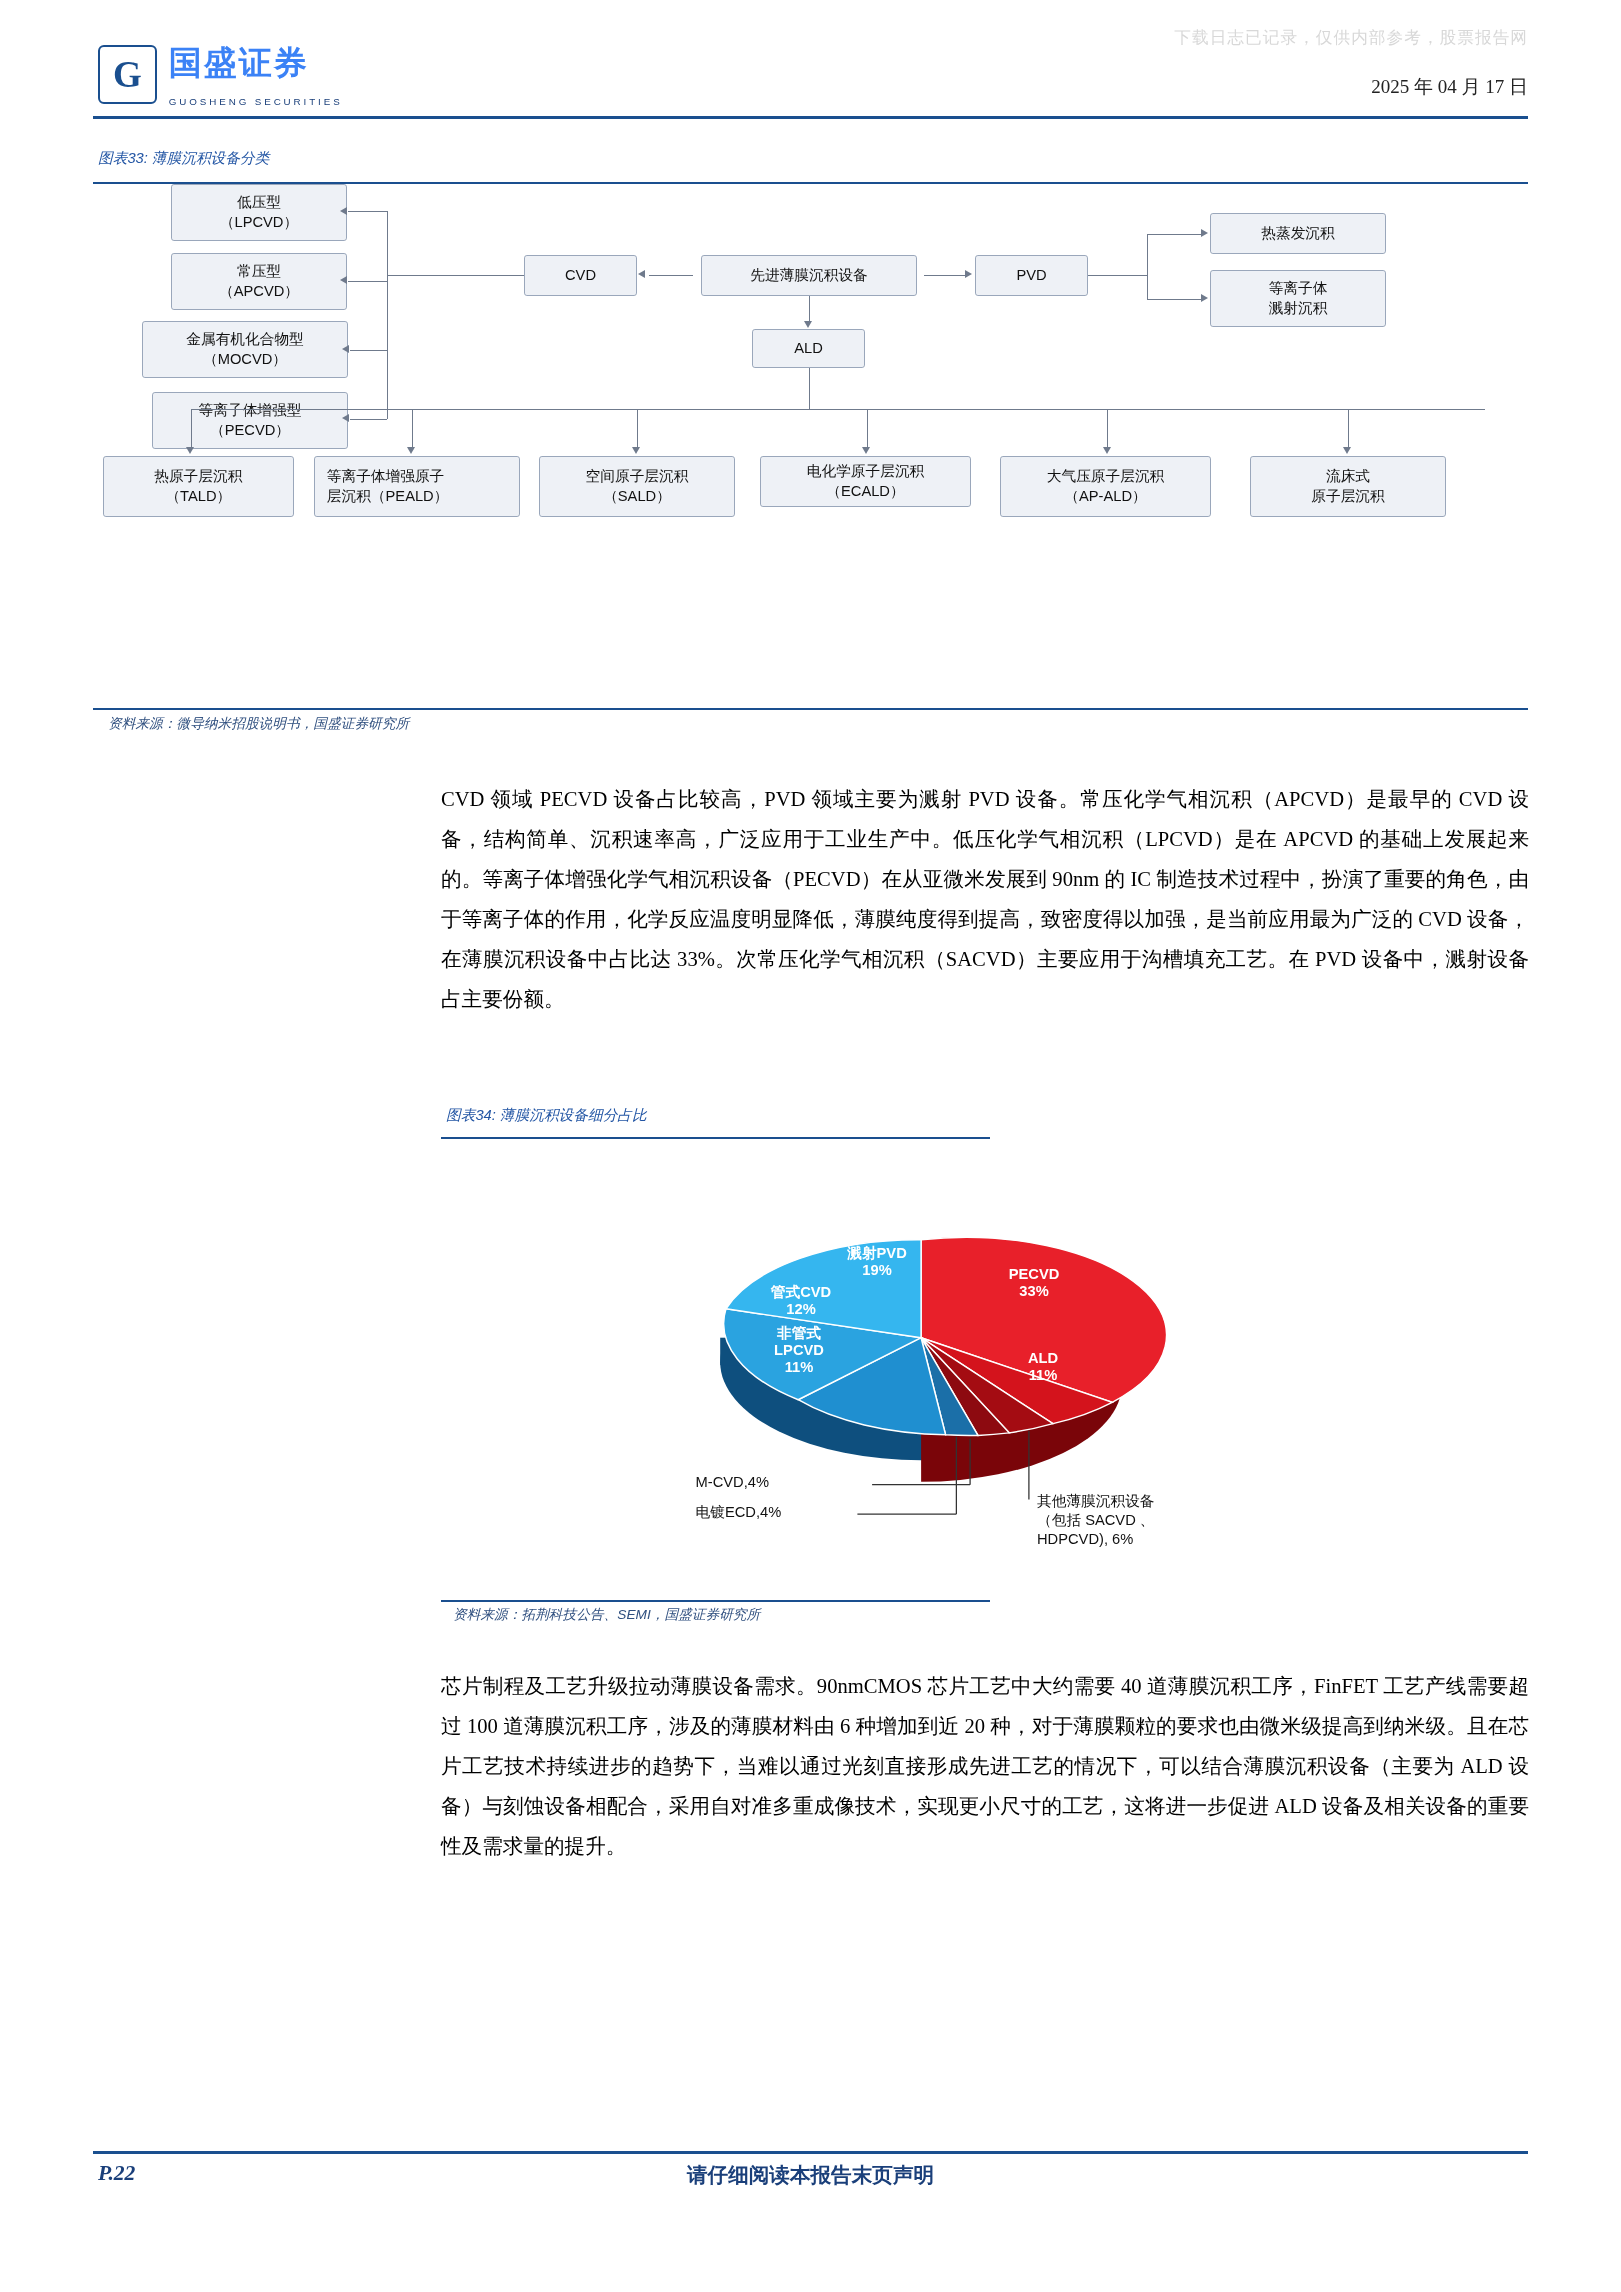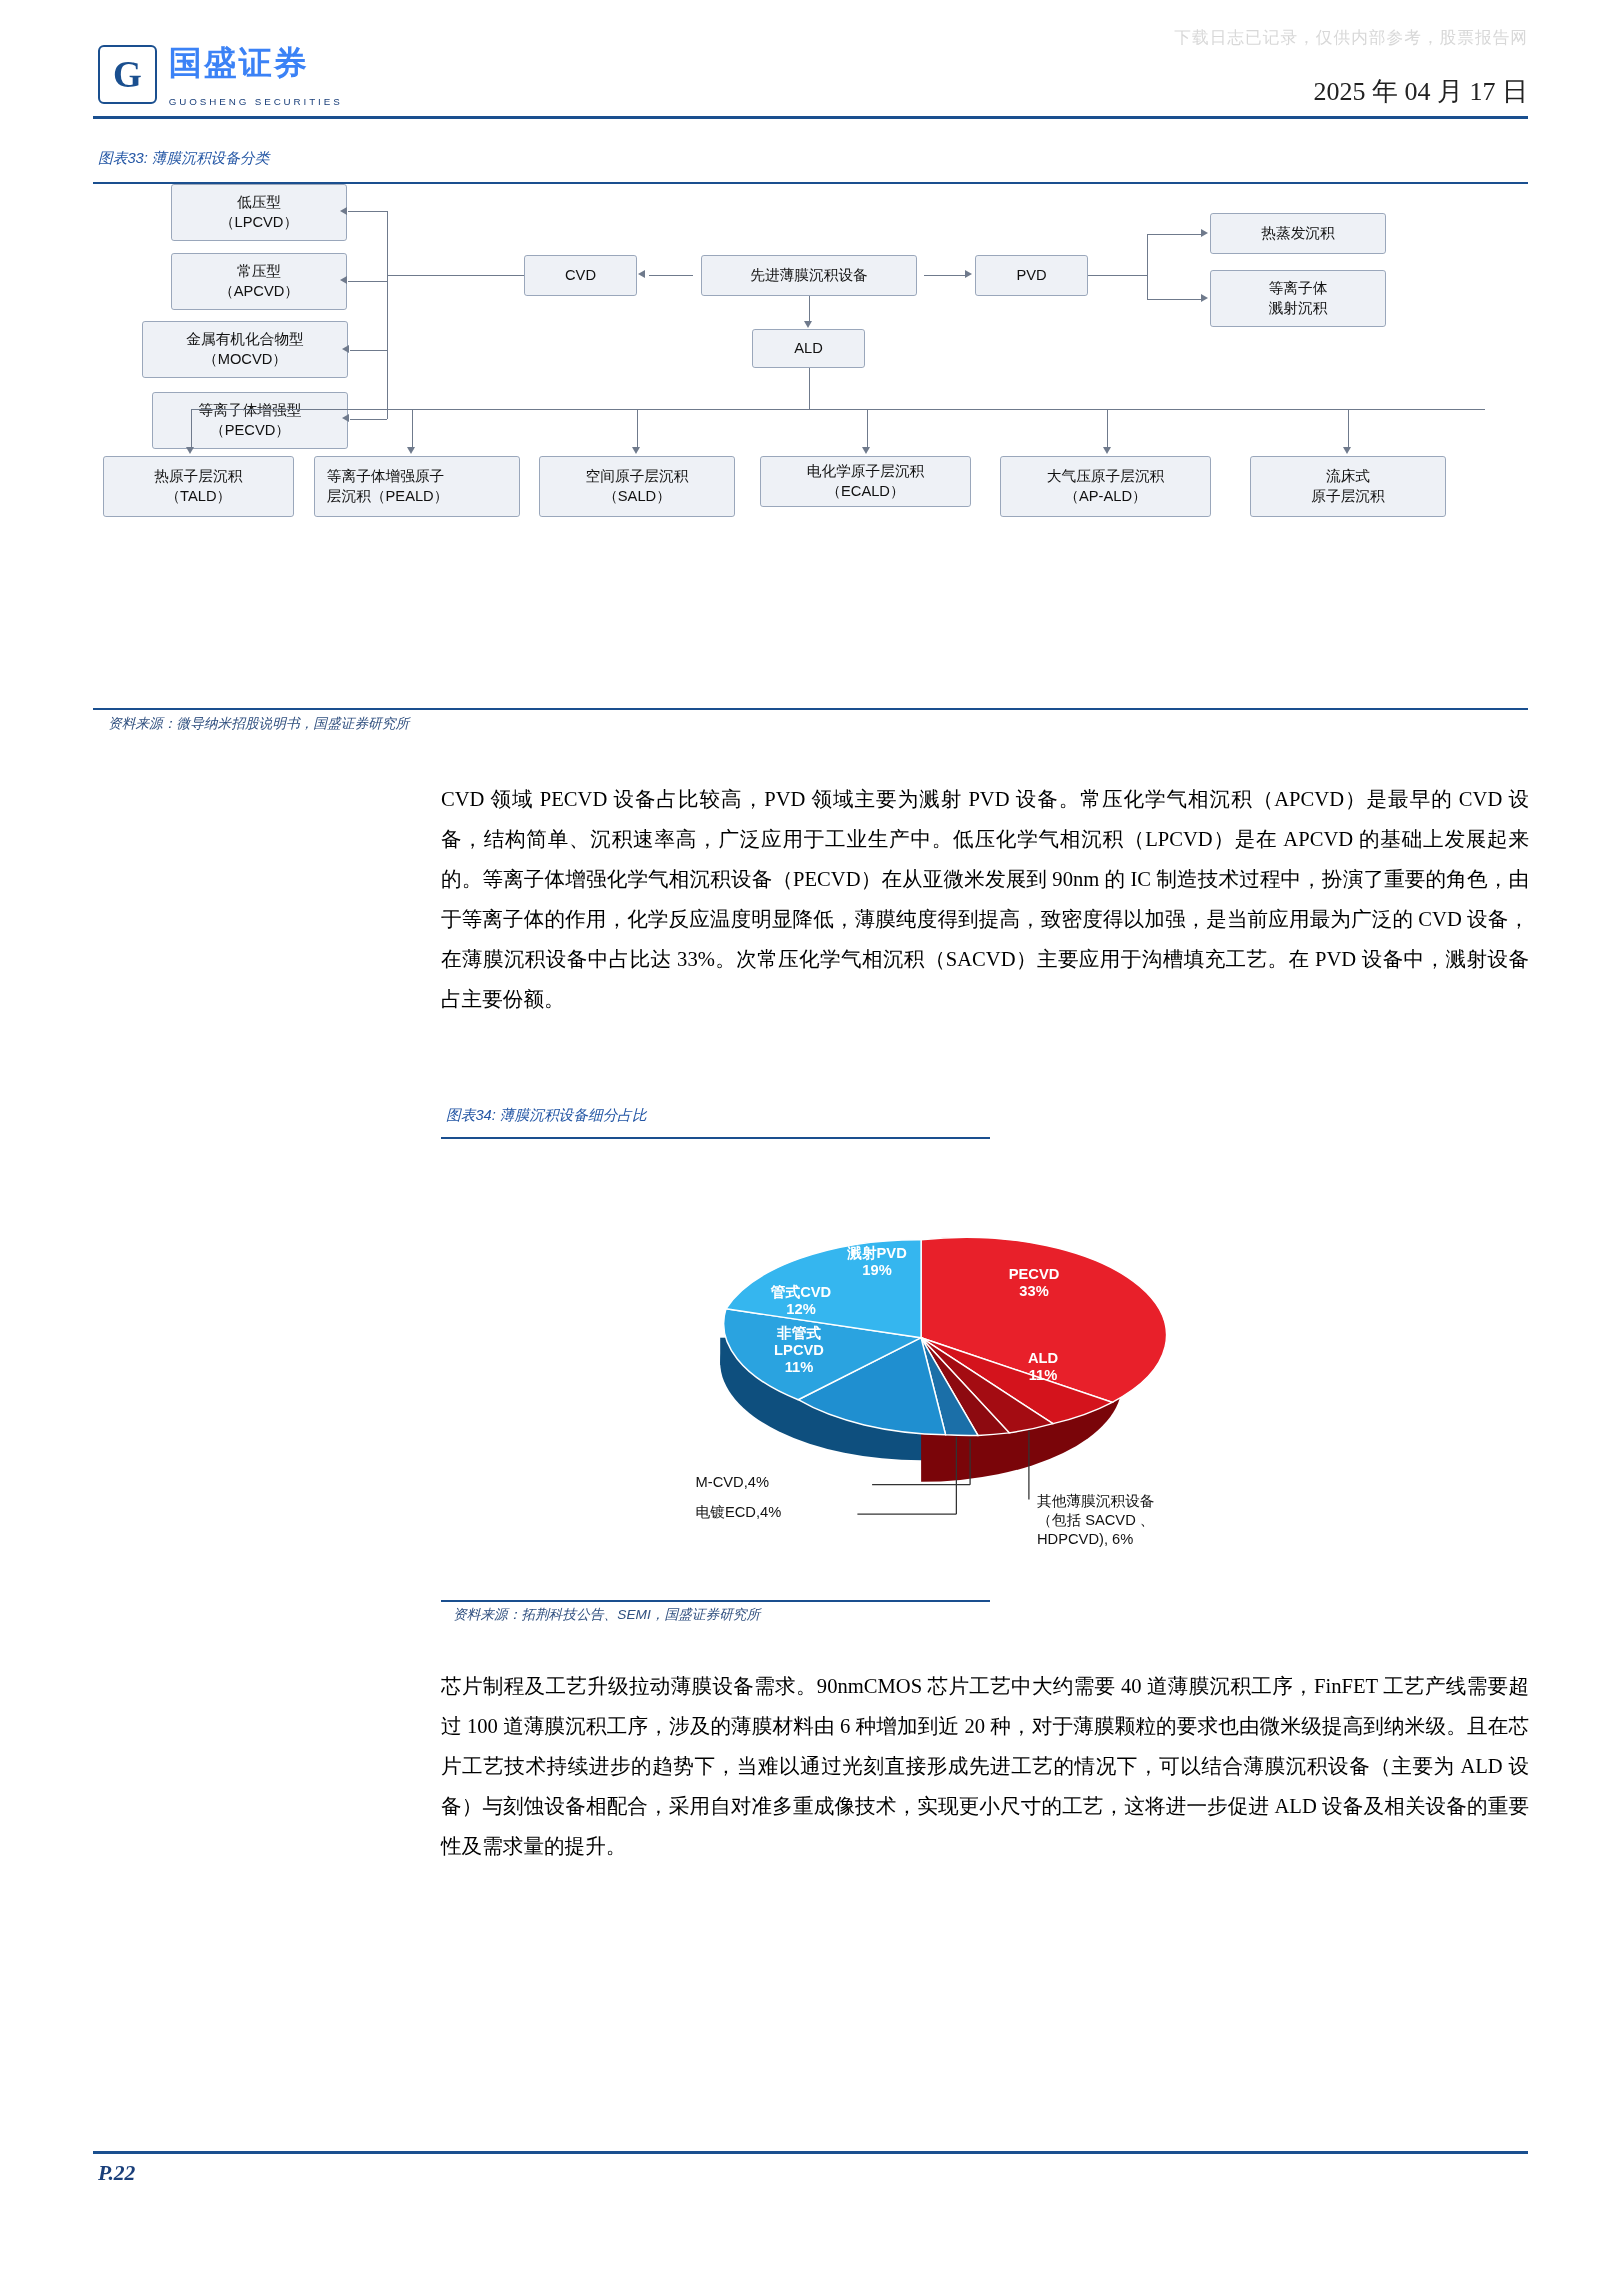--- a/index.html
+++ b/index.html
@@ -14,21 +14,21 @@
   .page{position:relative;width:1621px;height:2293px;}
 
   
   .header{position:absolute;left:0;top:0;width:1621px;height:132px;}
   .logo-wrap{position:absolute;left:98px;top:41px;display:flex;align-items:center;gap:11.8px;}
   .logo-mark{width:55px;height:55px;border:2.9px solid #1a4f8f;border-radius:5.9px;display:flex;align-items:center;justify-content:center;}
   .logo-mark span{font-family:"Liberation Serif",serif;font-size:37px;color:#1a4f8f;font-weight:bold;}
   .logo-text .cn{font-size:33px;font-weight:bold;color:#3b82f6;letter-spacing:2px;font-family:"Liberation Sans",sans-serif;}
   .logo-text .en{font-size:9.8px;color:#1a3f7a;letter-spacing:2.9px;font-family:"Liberation Sans",sans-serif;margin-top:10px;}
   .wm-top{position:absolute;right:93px;top:25.5px;font-size:16.7px;color:#d8d8d8;font-family:"Liberation Sans",sans-serif;letter-spacing:1px;}
-  .date{position:absolute;right:93px;top:74px;font-size:26px;color:#222;font-family:"Liberation Serif",serif;}
+  .date{position:absolute;right:93px;top:74px;font-size:19px;color:#222;font-family:"Liberation Serif",serif;}
   .header-rule{position:absolute;left:93px;top:116px;width:1435px;height:2.9px;background:#1a4f8f;}
 
   
   .ex33-cap{position:absolute;left:98px;top:149px;font-size:14.7px;color:#2255a4;font-style:italic;font-family:"Liberation Sans",sans-serif;}
   .ex33-rule{position:absolute;left:93px;top:182px;width:1435px;height:2px;background:#1a4f8f;}
   .ex33-box{position:absolute;left:93px;top:184px;width:1435px;height:529px;}
   .ex33-rule2{position:absolute;left:93px;top:708px;width:1435px;height:2px;background:#1a4f8f;}
   .src33{position:absolute;left:108px;top:715px;font-size:13.7px;color:#2f4f7f;font-style:italic;font-family:Liberation Sans, sans-serif;}
 
   .node{
@@ -234,15 +234,16 @@
 
   <div class="ex34-rule2"></div>
   <div class="src34">资料来源：拓荆科技公告、SEMI，国盛证券研究所</div>
 
   <div class="para" style="left:441px;top:1666px;width:1088px;">
     <b>芯片制程及工艺升级拉动薄膜设备需求。</b><span>90nmCMOS 芯片工艺中大约需要 40 道薄膜沉积工序，FinFET 工艺产线需要超过 100 道薄膜沉积工序，涉及的薄膜材料由 6 种增加到近 20 种，对于薄膜颗粒的要求也由微米级提高到纳米级。且在芯片工艺技术持续进步的趋势下，当难以通过光刻直接形成先进工艺的情况下，可以结合薄膜沉积设备（主要为 ALD 设备）与刻蚀设备相配合，采用自对准多重成像技术，实现更小尺寸的工艺，这将进一步促进 ALD 设备及相关设备的重要性及需求量的提升。</span>
   </div>
 
   <div class="footer-rule"></div>
   <div class="pno">P.22</div>
+  <div class="foot-mid">请仔细阅读本报告末页声明</div>
 
 </div>
 
 
 </body></html>

